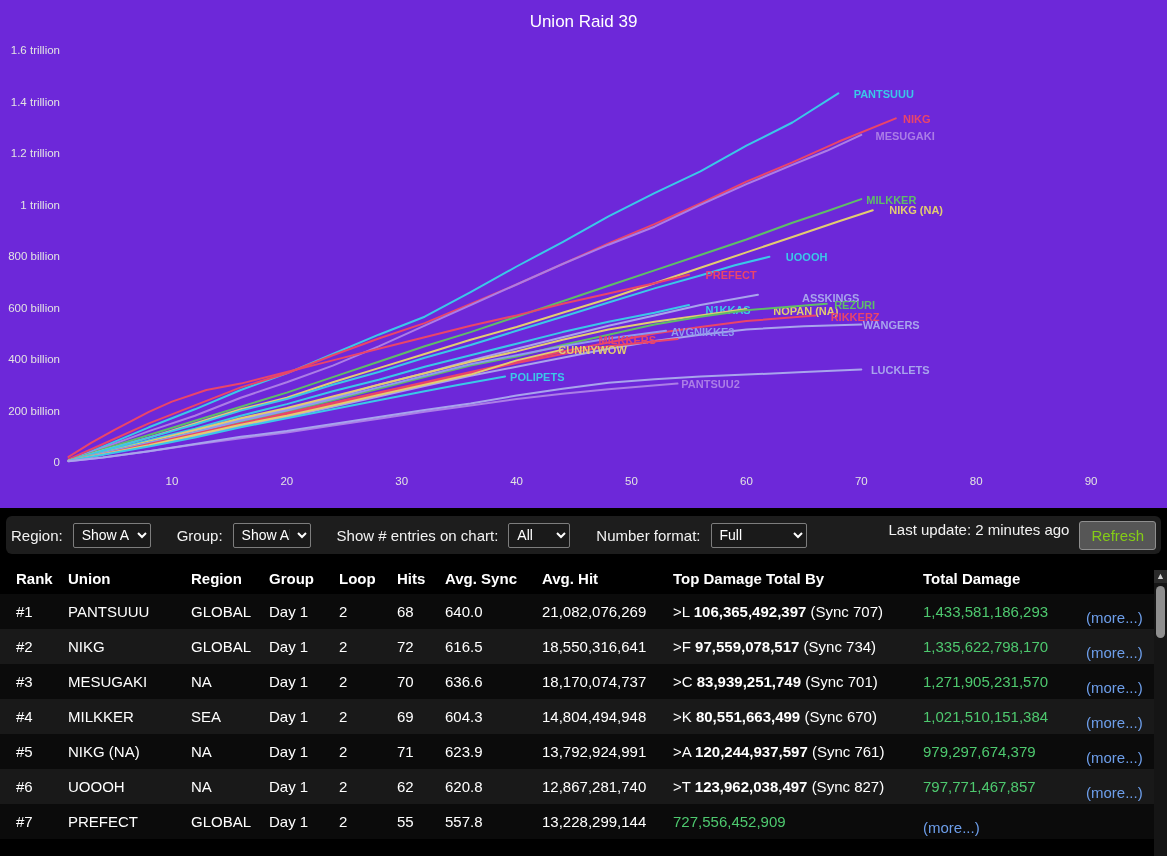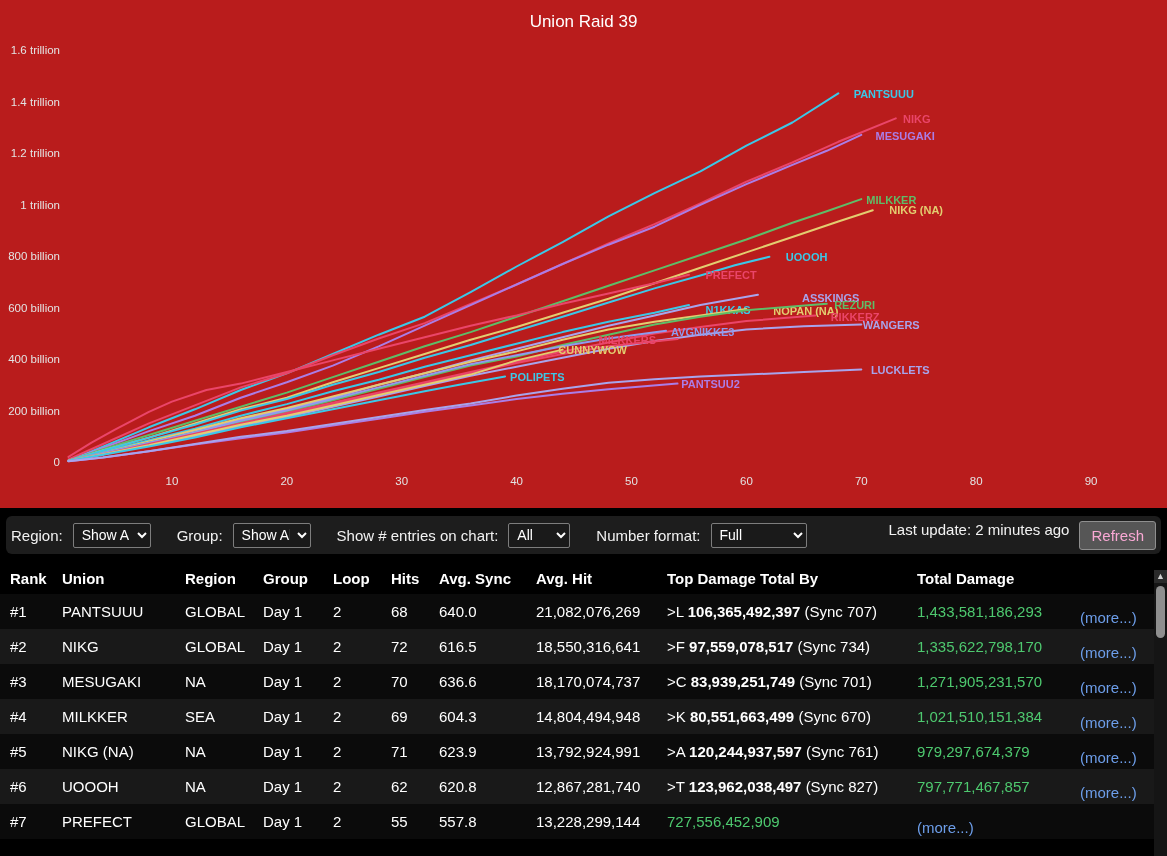--- a/index.html
+++ b/index.html
@@ -2,21 +2,21 @@
 <html><head>
 <meta charset="utf-8">
 <style>
   * { box-sizing: border-box; }
   html,body { margin:0; padding:0; }
   body {
     width:1167px; height:856px; overflow:hidden;
     background:#000; color:#fff;
     font-family:"Liberation Sans", sans-serif;
   }
-  .chart-section { position:relative; height:508px; background:#b91c1c; }
+  .chart-section { position:relative; height:508px; background:#6d28d9; }
   .chart-title {
     position:absolute; top:12px; left:0; width:100%;
     text-align:center; font-size:17px; color:#fff; z-index:2;
   }
   #chart-svg { position:absolute; top:0; left:0; }
   svg text { font-family:"Liberation Sans", sans-serif; }
 
   .controls {
     margin:8px 6px 0 6px; height:38px;
     background:#1d1d1d; border-radius:6px;
@@ -26,31 +26,31 @@
   .controls label { margin-right:2px; }
   .ctl-gap { width:10px; }
   select {
     background:#1a1a1a; color:#fff;
     border:1px solid #7d7d7d; border-radius:2px;
     height:25px; font-size:14px; font-family:"Liberation Sans", sans-serif;
     padding:0 4px;
   }
   .right-group { margin-left:auto; display:flex; align-items:flex-start; gap:10px; }
   .refresh-btn {
-    background:#565656; color:#f9a8d4;
+    background:#565656; color:#84cc16;
     border:1px solid #8f8f8f; border-radius:3px;
     font-size:15px; font-family:"Liberation Sans", sans-serif;
     padding:5px 11px; cursor:pointer;
   }
 
   .table-section { margin-top:8px; position:relative; }
   .grid {
     display:grid;
     grid-template-columns:52px 123px 78px 70px 58px 48px 97px 131px 250px 163px 87px;
-    padding-left:10px; align-items:center;
+    padding-left:16px; align-items:center;
   }
   .thead { height:32px; font-weight:bold; font-size:15px; background:#000; }
   .trow  { height:35px; font-size:15px; }
   #rows .trow:nth-child(odd)  { background:#0b0b0b; }
   #rows .trow:nth-child(even) { background:#191919; }
   .c { white-space:nowrap; overflow:hidden; }
   .c.avghit { font-weight:normal; }
   .c.top .tv { font-weight:bold; }
   .c.total { color:#4ec96f; }
   .c.more  { color:#6d9eea; cursor:pointer;margin-top:12px; }

